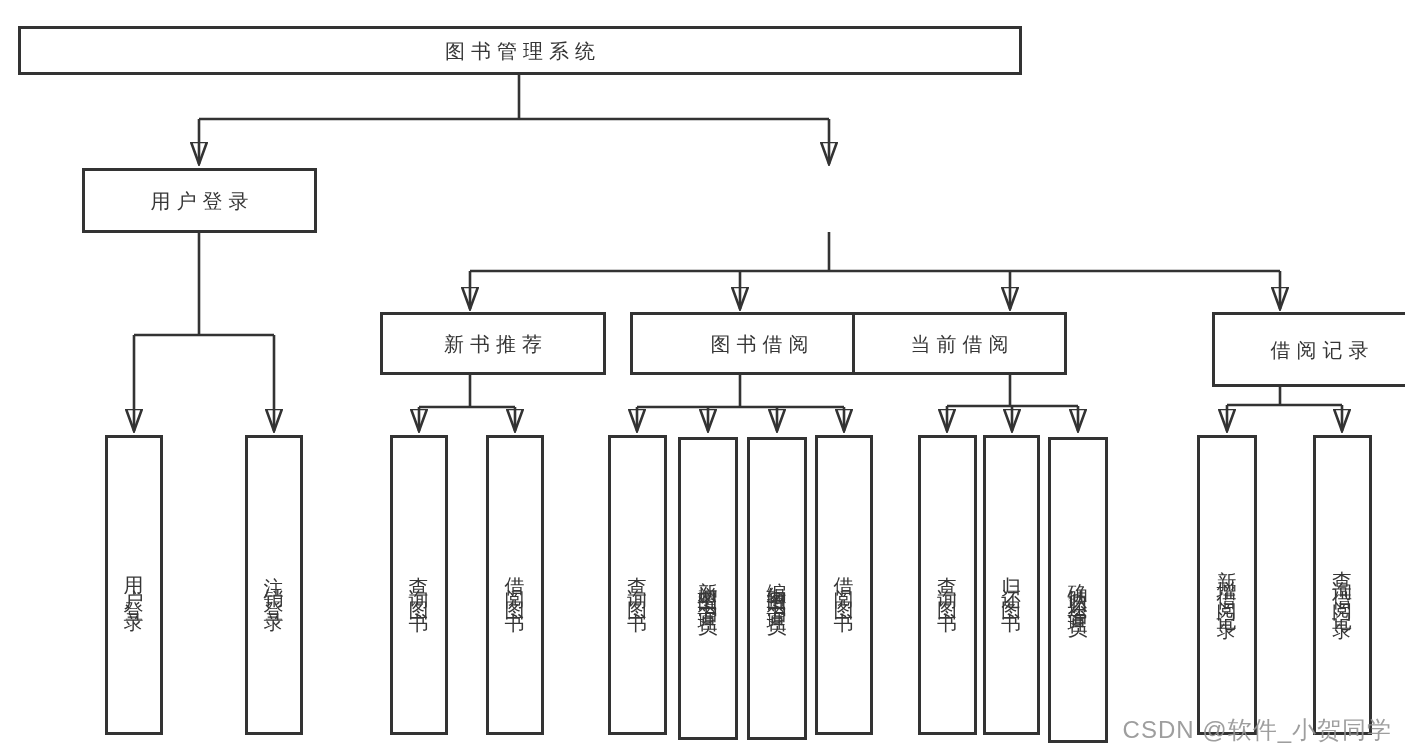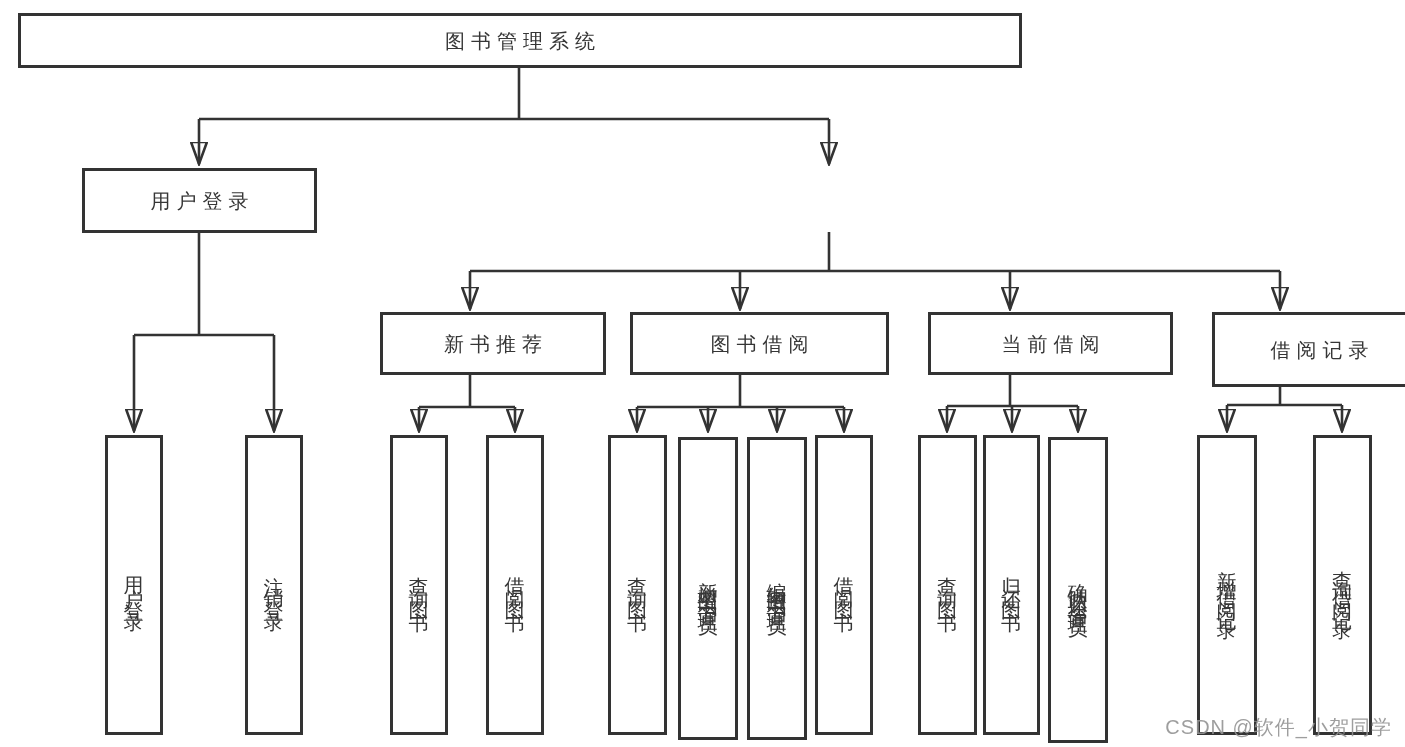--- a/index.html
+++ b/index.html
@@ -49,21 +49,21 @@
     writing-mode: vertical-rl;
     text-orientation: mixed;
   }
   .ls-lg { letter-spacing: 12px; }
   .ls-md { letter-spacing: 10px; }
   .ls-sm { letter-spacing: 5px; }
   .watermark {
     position: absolute;
     top: 714px;
     right: 13px;
-    font-size: 20px;
+    font-size: 24px;
     color: rgba(148, 148, 148, 0.9);
     letter-spacing: 1px;
     white-space: nowrap;
     text-align: right;
   }
 </style>
 </head>
 <body>
 
 <div class="canvas">
@@ -123,27 +123,27 @@
     </g>
 
     <g>
       <path d="M1280,375 V405"></path>
       <path d="M1227,405 H1342"></path>
       <path d="M1227,405 V431" marker-end="url(#arr)"></path>
       <path d="M1342,405 V431" marker-end="url(#arr)"></path>
     </g>
   </svg>
 
-  <div class="box h" style="left:18px; top:13px; width:1004px; height:55px;">图书管理系统</div>
+  <div class="box h" style="left:18px; top:26px; width:1004px; height:49px;">图书管理系统</div>
 
   <div class="box h" style="left:82px; top:168px; width:235px; height:65px;">用户登录</div>
 
   <div class="box h" style="left:380px; top:312px; width:226px; height:63px;">新书推荐</div>
   <div class="box h" style="left:630px; top:312px; width:259px; height:63px;">图书借阅</div>
-  <div class="box h" style="left:928px; top:312px; width:245px; height:63px;">当前借阅</div>
+  <div class="box h" style="left:852px; top:312px; width:215px; height:63px;">当前借阅</div>
   <div class="box h" style="left:1212px; top:312px; width:215px; height:75px;">借阅记录</div>
 
   <div class="box v ls-lg" style="left:105px; top:435px; width:58px; height:300px;">用户登录</div>
   <div class="box v ls-lg" style="left:245px; top:435px; width:58px; height:300px;">注销登录</div>
 
   <div class="box v ls-lg" style="left:390px; top:435px; width:58px; height:300px;">查询图书</div>
   <div class="box v ls-lg" style="left:486px; top:435px; width:58px; height:300px;">借阅图书</div>
 
   <div class="box v ls-lg" style="left:608px; top:435px; width:59px; height:300px;">查询图书</div>
   <div class="box v ls-sm" style="left:678px; top:437px; width:60px; height:303px;">新增图书（管理员）</div>

